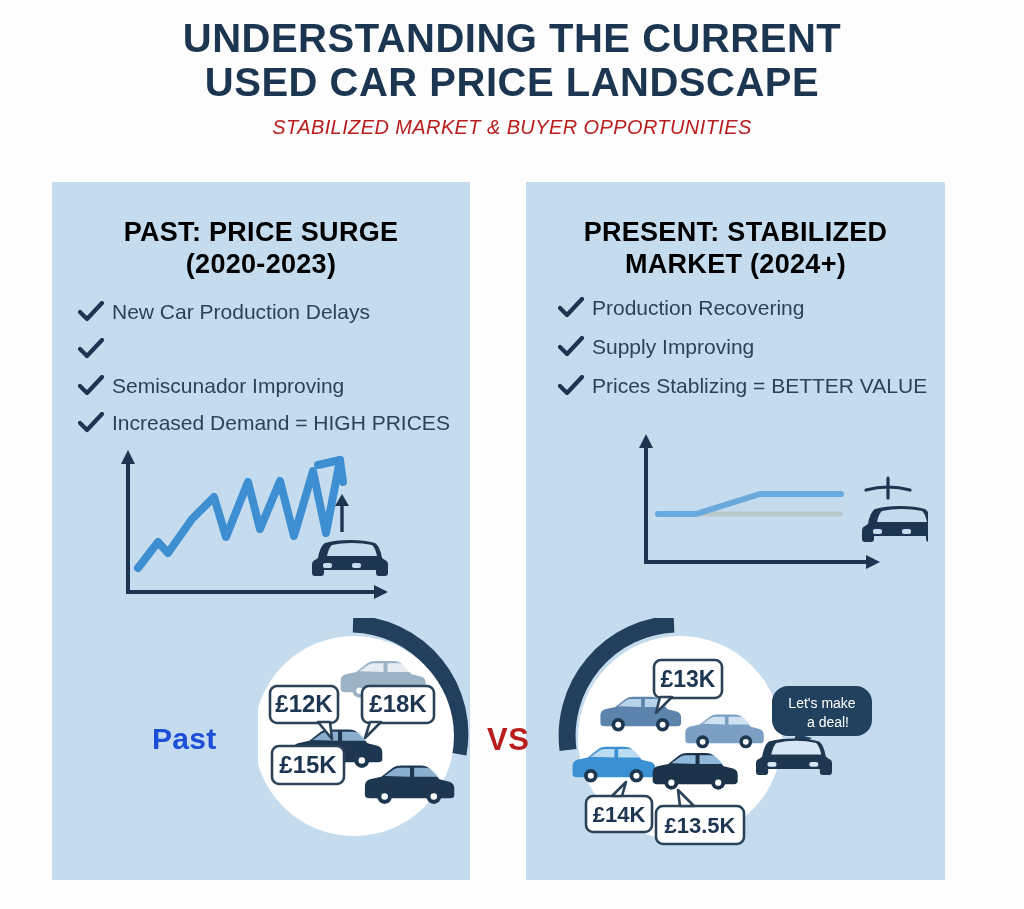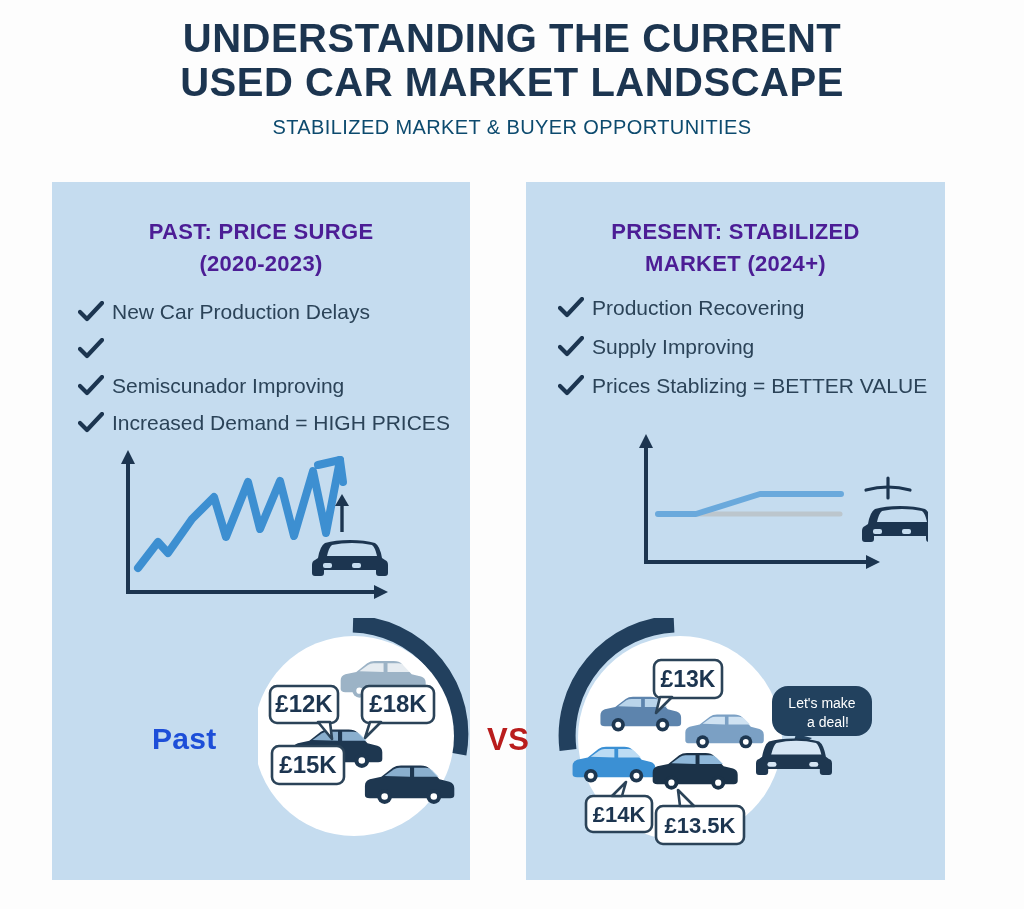--- a/index.html
+++ b/index.html
@@ -11,36 +11,36 @@
   }
   #root { position: relative; width: 1024px; height: 909px; background: #fdfdfd; }
 
   
   .title-block { position: absolute; top: 16px; left: 0; width: 1024px; text-align: center; }
   .title-line {
     font-size: 40px; font-weight: bold; color: #1c3550;
     letter-spacing: 0.5px; line-height: 44px; white-space: nowrap;
   }
   .subtitle {
-    margin-top: 12px; font-size: 20px; color: #0c4a6e;
-    letter-spacing: 0.4px; white-space: nowrap;
+    margin-top: 12px; font-size: 20px; color: #b91c1c;
+    letter-spacing: 0.4px; white-space: nowrap; font-style: italic;
   }
 
   
   .panel {
     position: absolute; top: 182px; height: 698px;
     background: #c5dcef;
   }
   #panel-past    { left: 52px;  width: 418px; }
   #panel-present { left: 526px; width: 419px; }
 
   .panel-title {
     position: absolute; left: 0; width: 100%;
     text-align: center; top: 34px;
-    font-size: 22px; font-weight: bold; color: #4c1d95;
+    font-size: 27px; font-weight: bold; color: #000000;
     line-height: 32px; letter-spacing: 0.3px;
   }
 
   .bullets { position: absolute; left: 26px; top: 116px; width: 100%; }
   #panel-present .bullets { left: 32px; top: 112px; }
   .bullet { display: flex; align-items: center; height: 28px; margin-bottom: 9px; }
   #panel-present .bullet { margin-bottom: 11px; }
   .check { width: 26px; height: 22px; flex: 0 0 26px; margin-right: 8px; }
   .bullet-text {
     font-size: 21px; color: #2b4358; white-space: nowrap; line-height: 22px;
@@ -67,21 +67,21 @@
 
   .pricetag-text { font-family: "Liberation Sans", sans-serif; font-weight: bold; }
 </style>
 </head>
 <body>
 
 <div id="root">
 
   <div class="title-block">
     <div class="title-line">UNDERSTANDING THE CURRENT</div>
-    <div class="title-line">USED CAR MARKET LANDSCAPE</div>
+    <div class="title-line">USED CAR PRICE LANDSCAPE</div>
     <div class="subtitle">STABILIZED MARKET &amp; BUYER OPPORTUNITIES</div>
   </div>
 
   <div class="panel" id="panel-past">
     <div class="panel-title">
       <div>PAST: PRICE SURGE</div>
       <div>(2020-2023)</div>
     </div>
 
     <div class="bullets">

